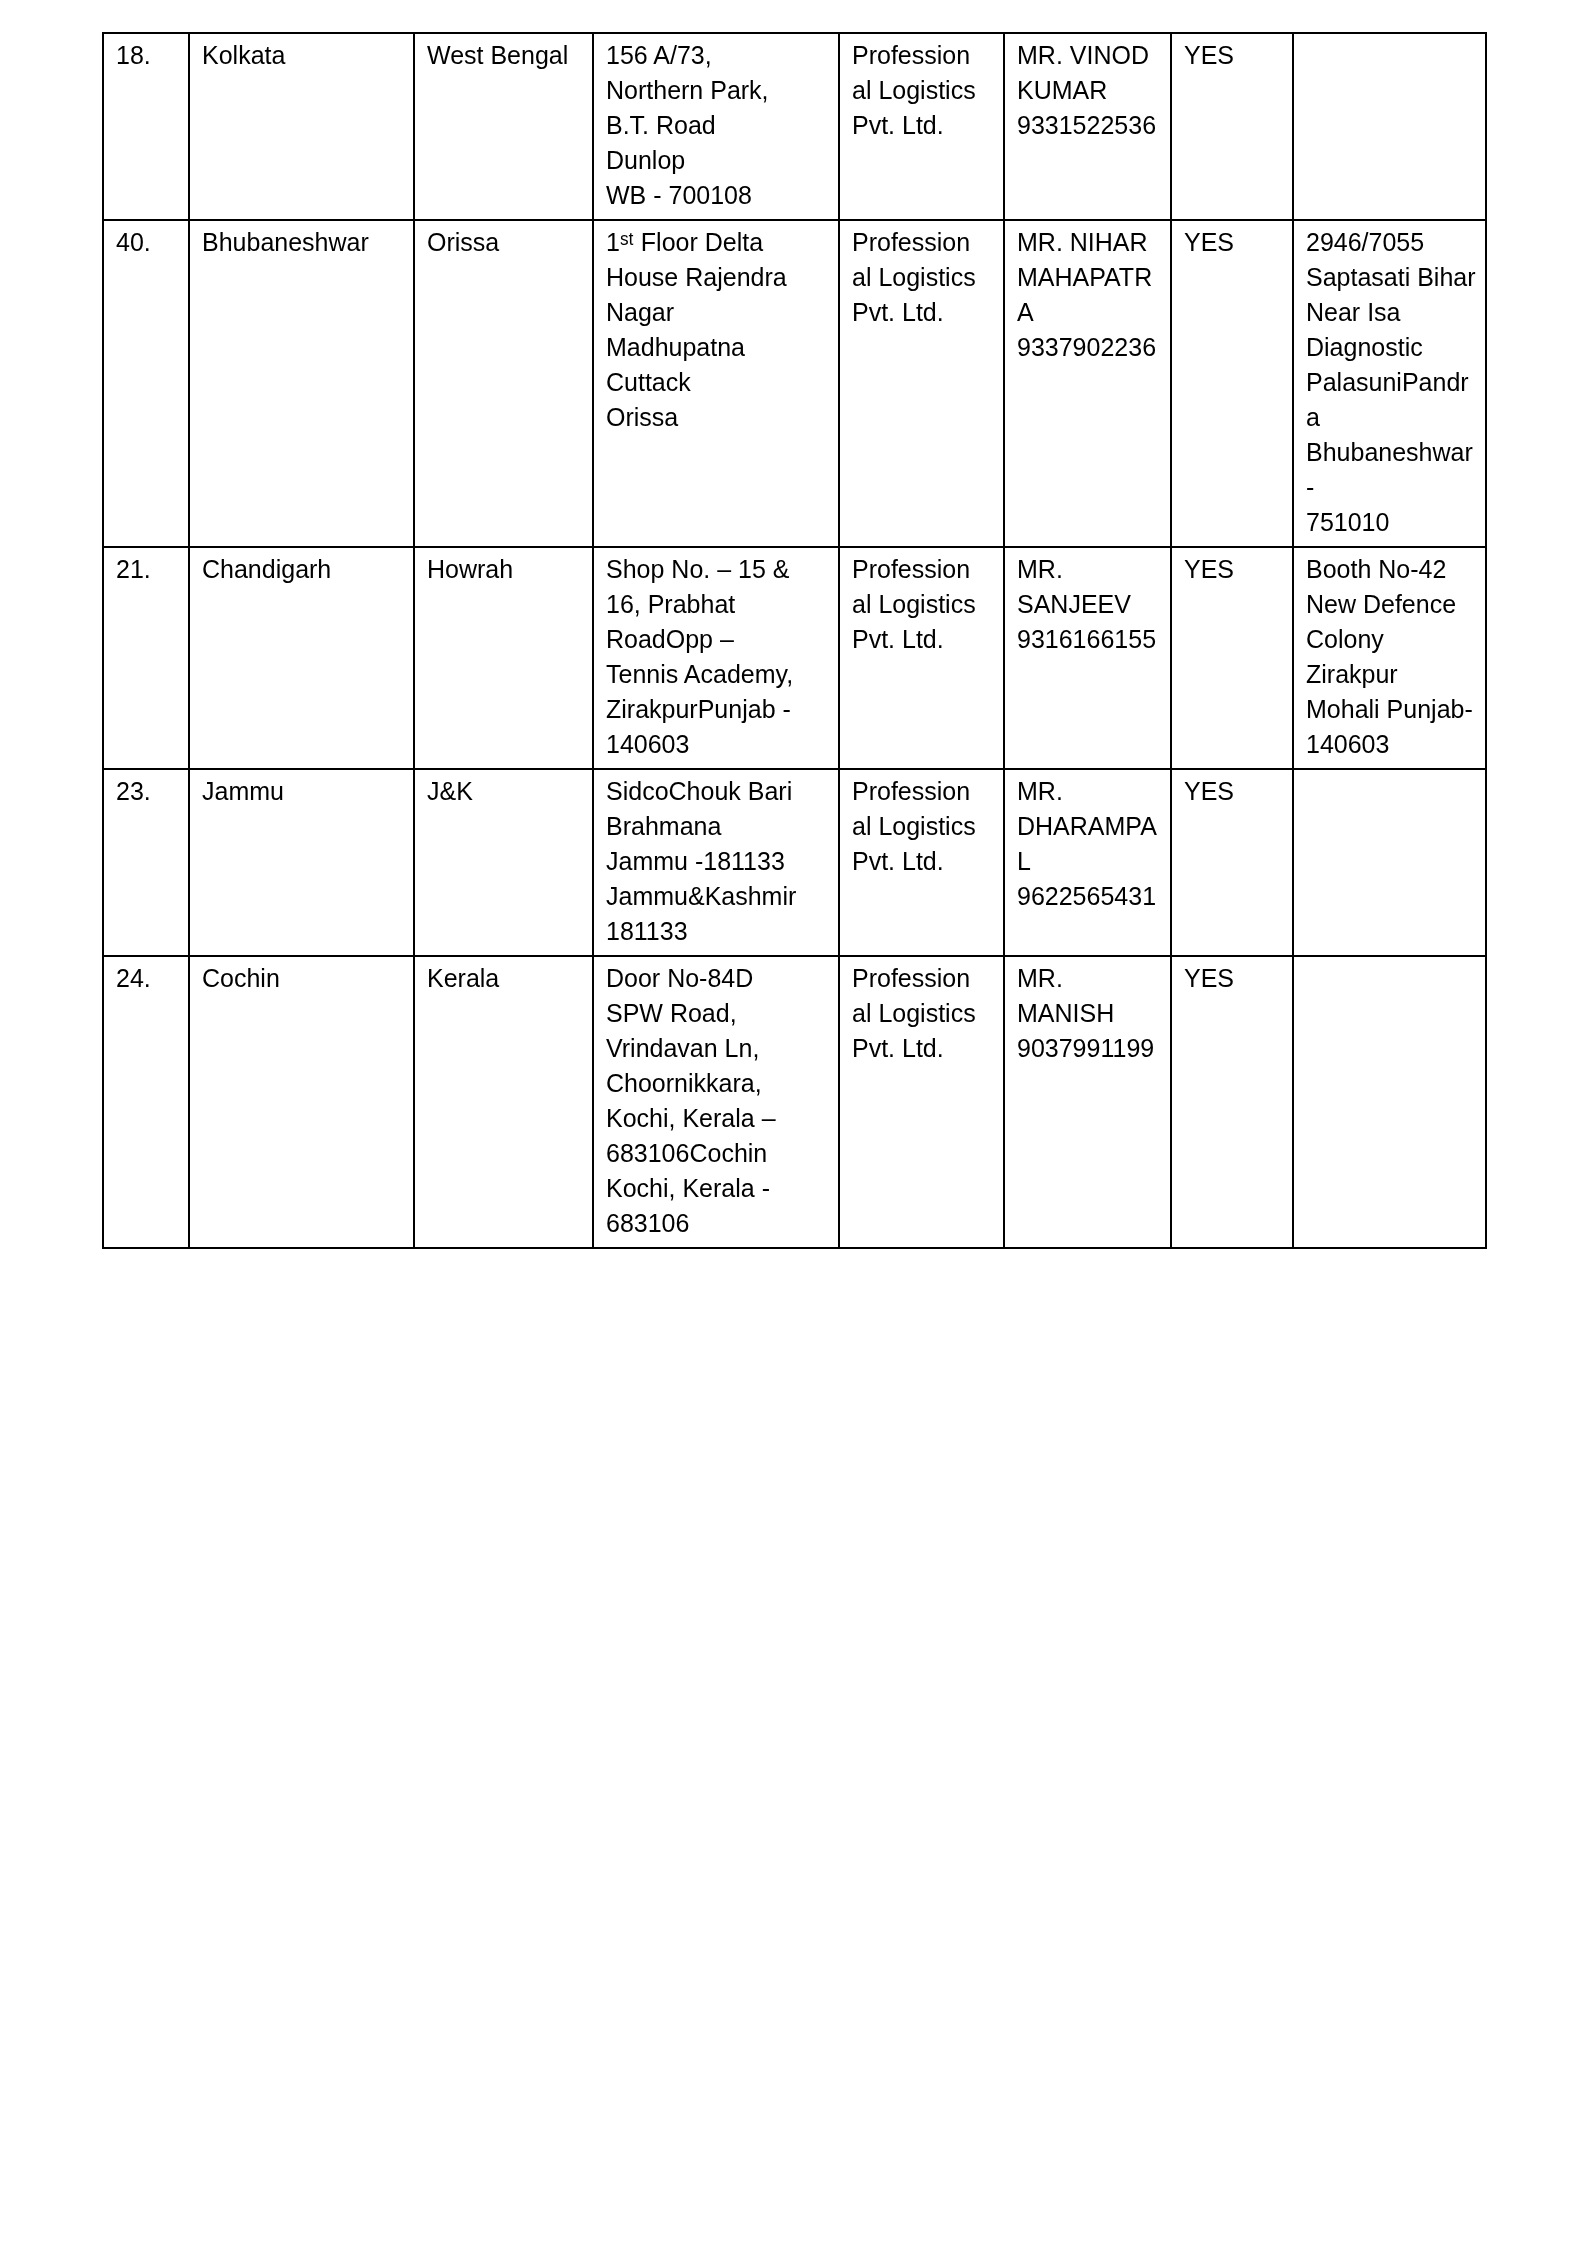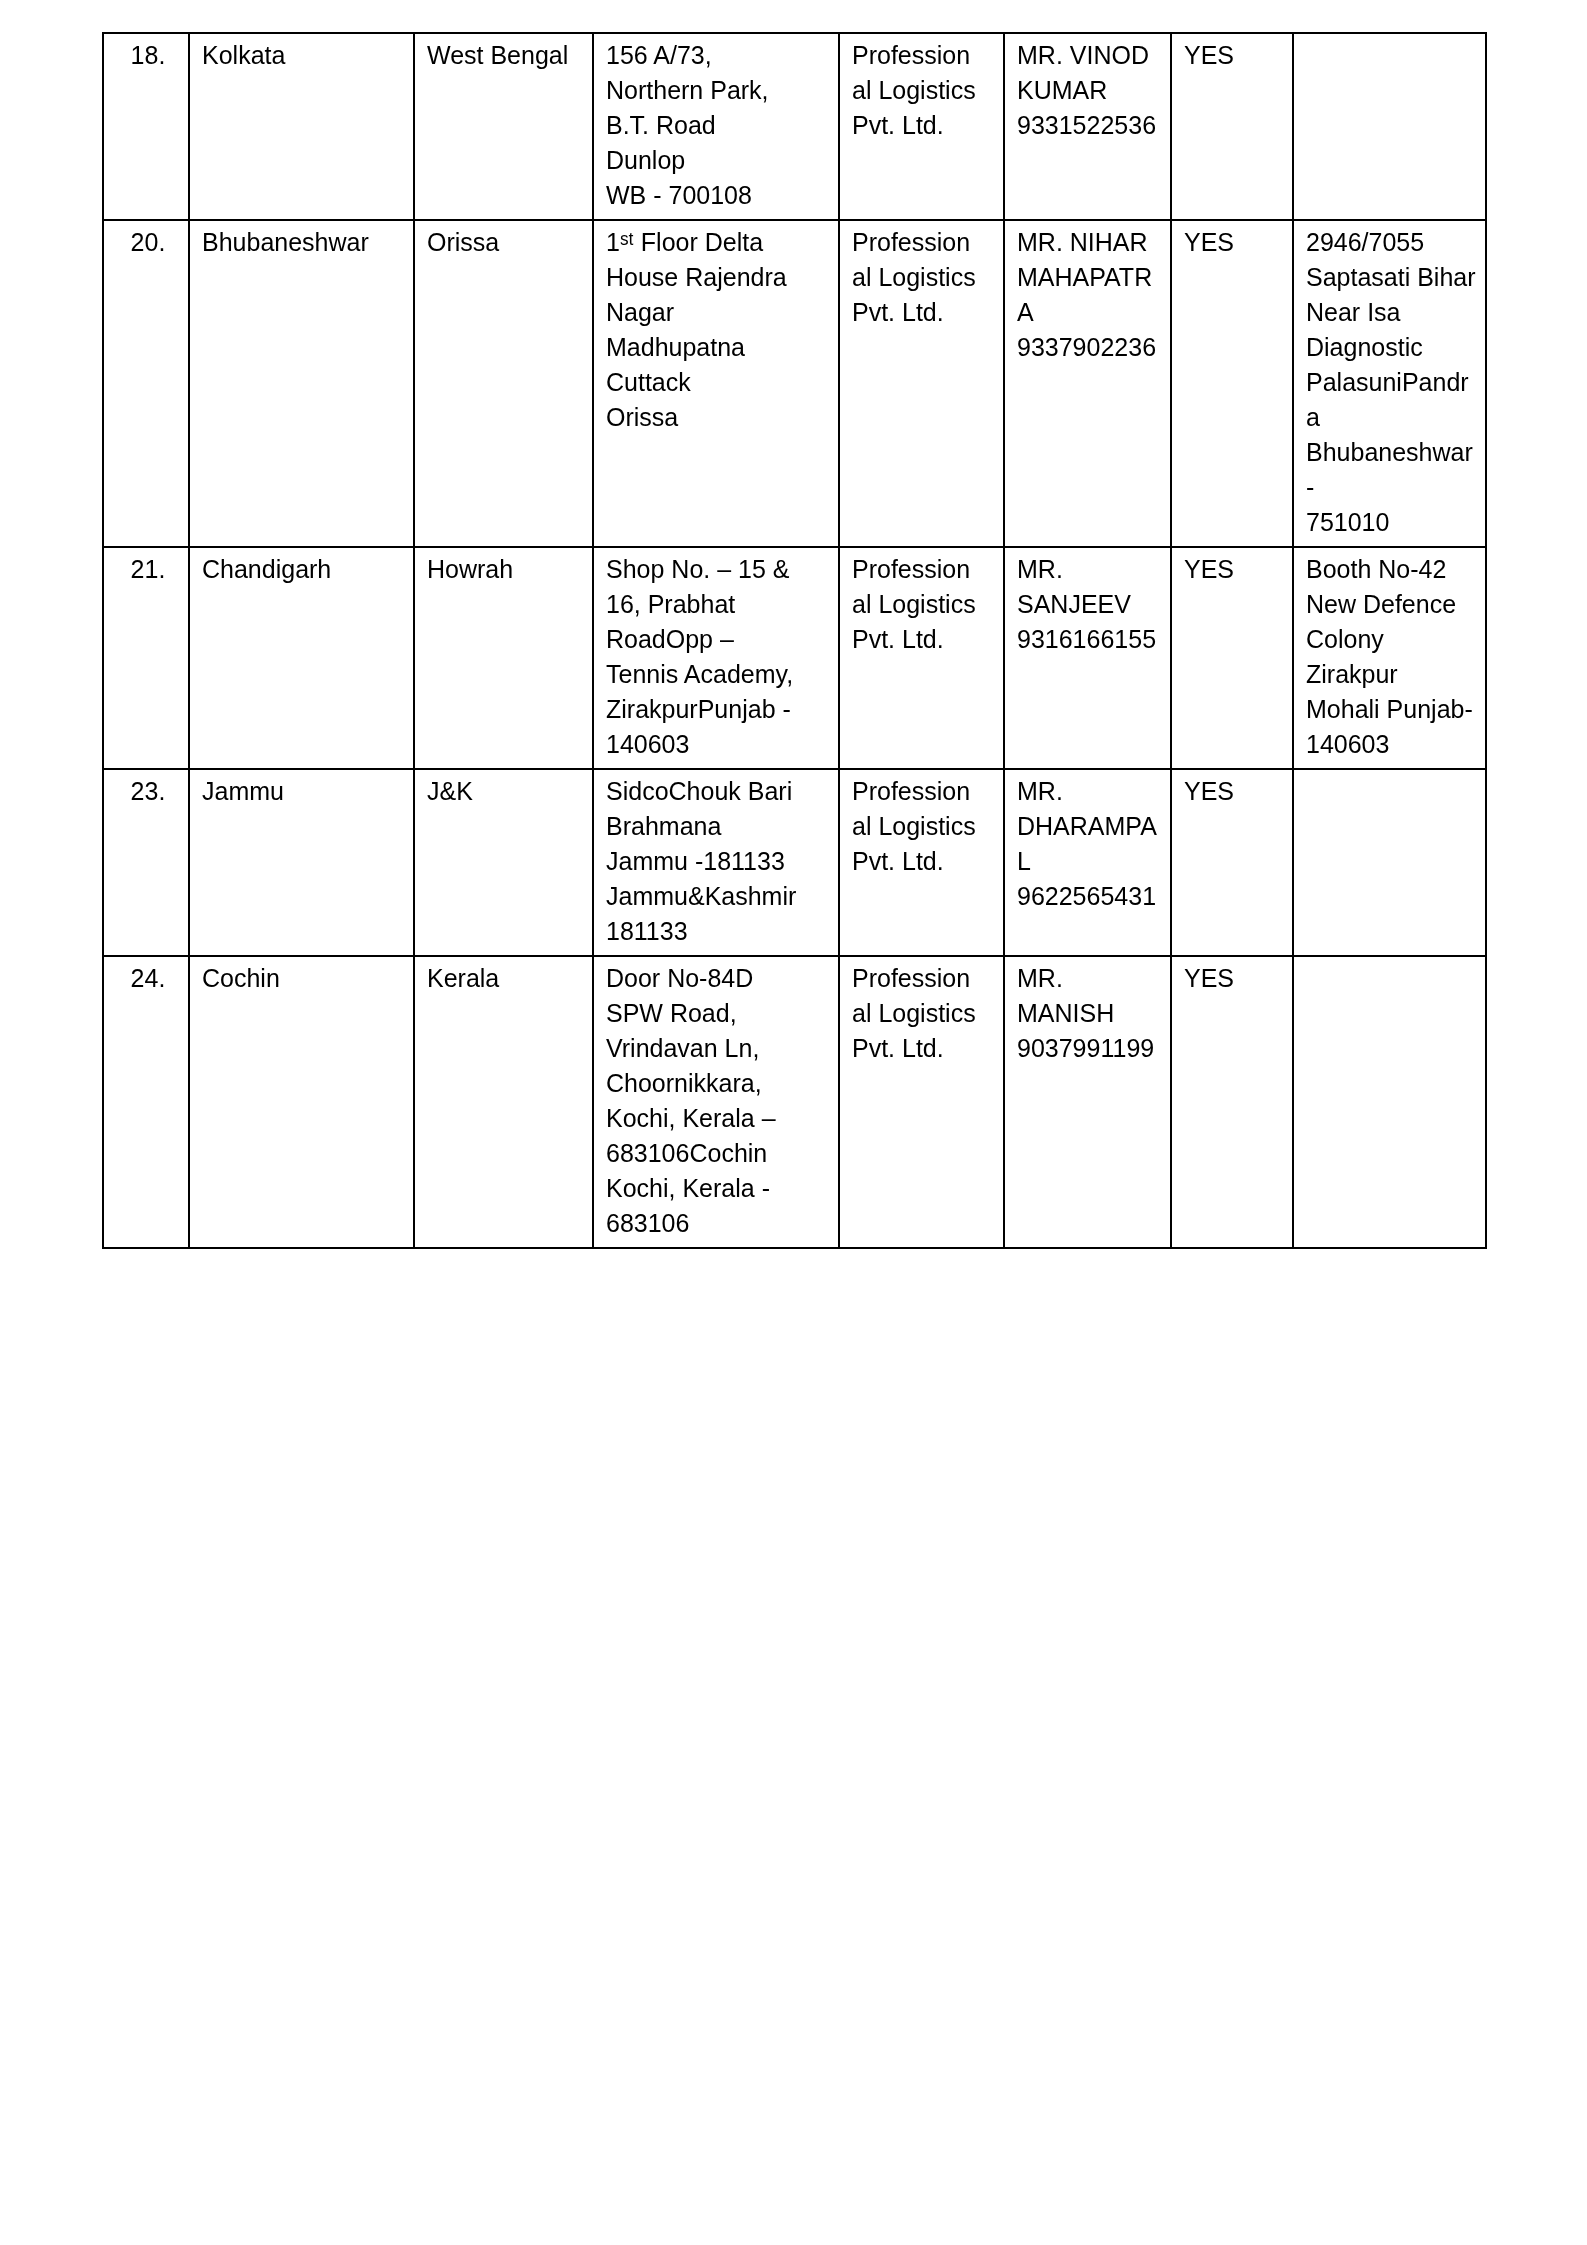--- a/index.html
+++ b/index.html
@@ -29,21 +29,21 @@
     border: 2px solid #000000;
     vertical-align: top;
     padding: 4px 8px 6px 12px;
     font-size: 25px;
     line-height: 35px;
     white-space: pre-line;
     overflow: hidden;
     word-wrap: break-word;
   }
   td.sno {
-    text-align: center;
+    text-align: left;
     padding-right: 14px;
   }
   col.c-sno     { width: 86px;  }
   col.c-city    { width: 225px; }
   col.c-state   { width: 179px; }
   col.c-address { width: 246px; }
   col.c-company { width: 165px; }
   col.c-contact { width: 167px; }
   col.c-flag    { width: 122px; }
   col.c-remark  { width: 193px; }
@@ -77,21 +77,21 @@
           <td>Profession
 al Logistics
 Pvt. Ltd.</td>
           <td>MR. VINOD
 KUMAR
 9331522536</td>
           <td>YES</td>
           <td></td>
         </tr>
         <tr>
-          <td class="sno">20.</td>
+          <td class="sno">40.</td>
           <td>Bhubaneshwar</td>
           <td>Orissa</td>
           <td>1ˢᵗ Floor Delta
 House Rajendra
 Nagar
 Madhupatna
 Cuttack
 Orissa</td>
           <td>Profession
 al Logistics

